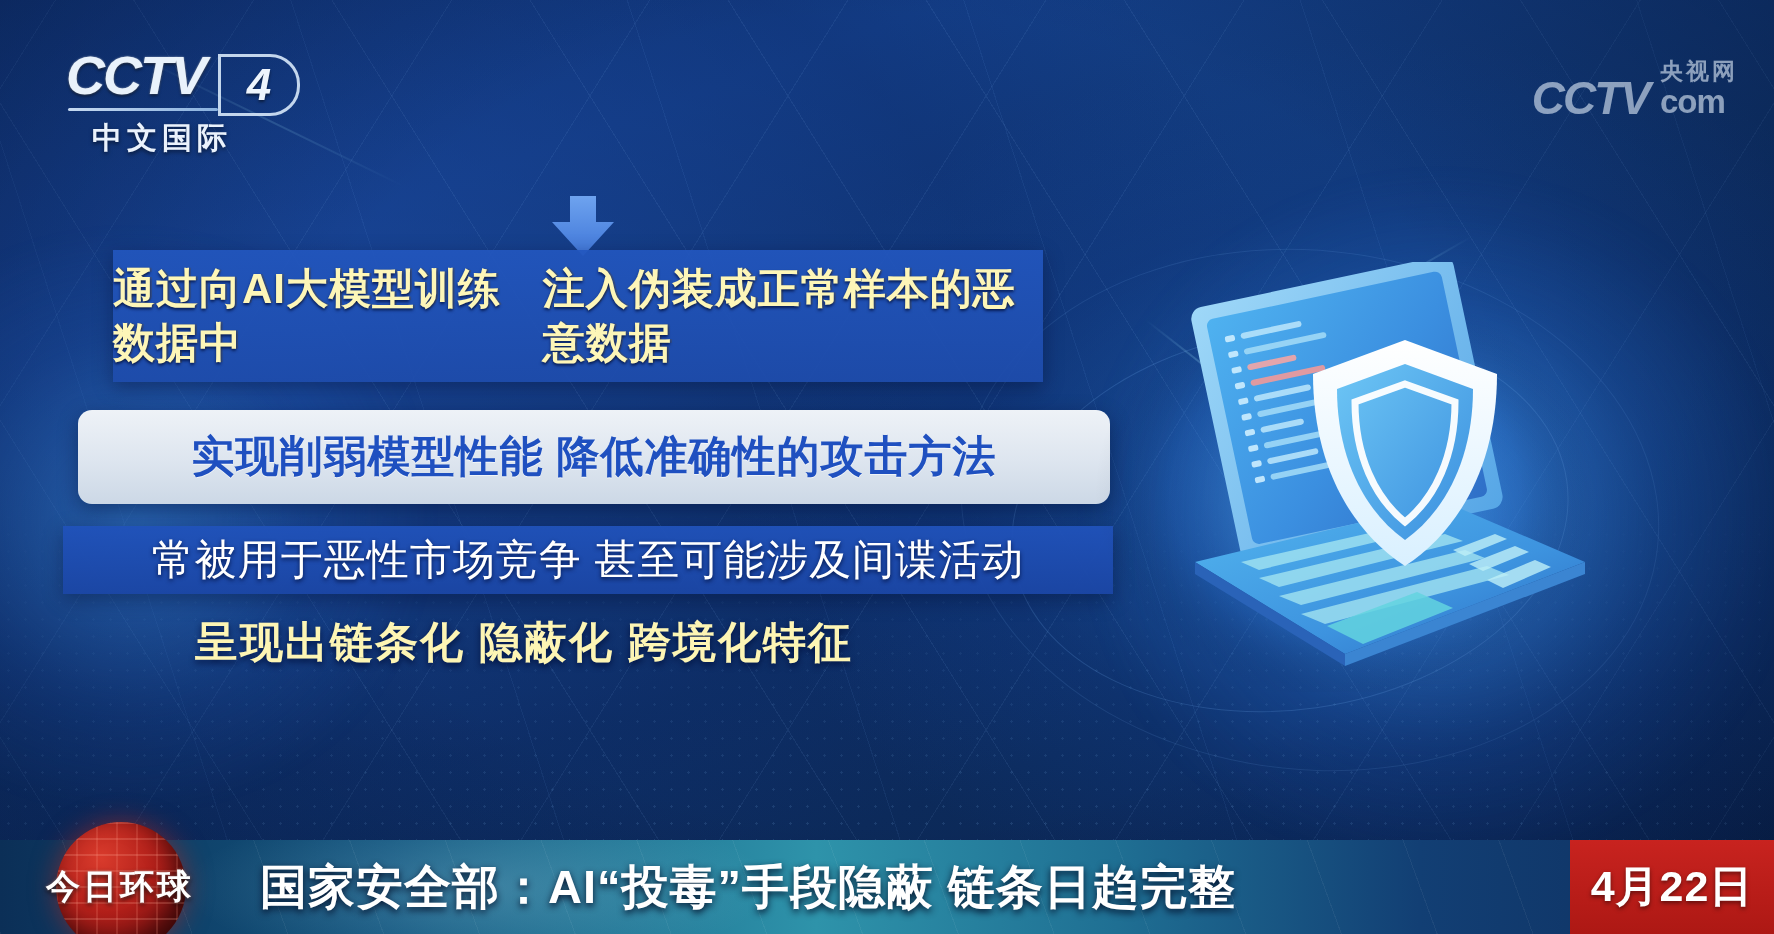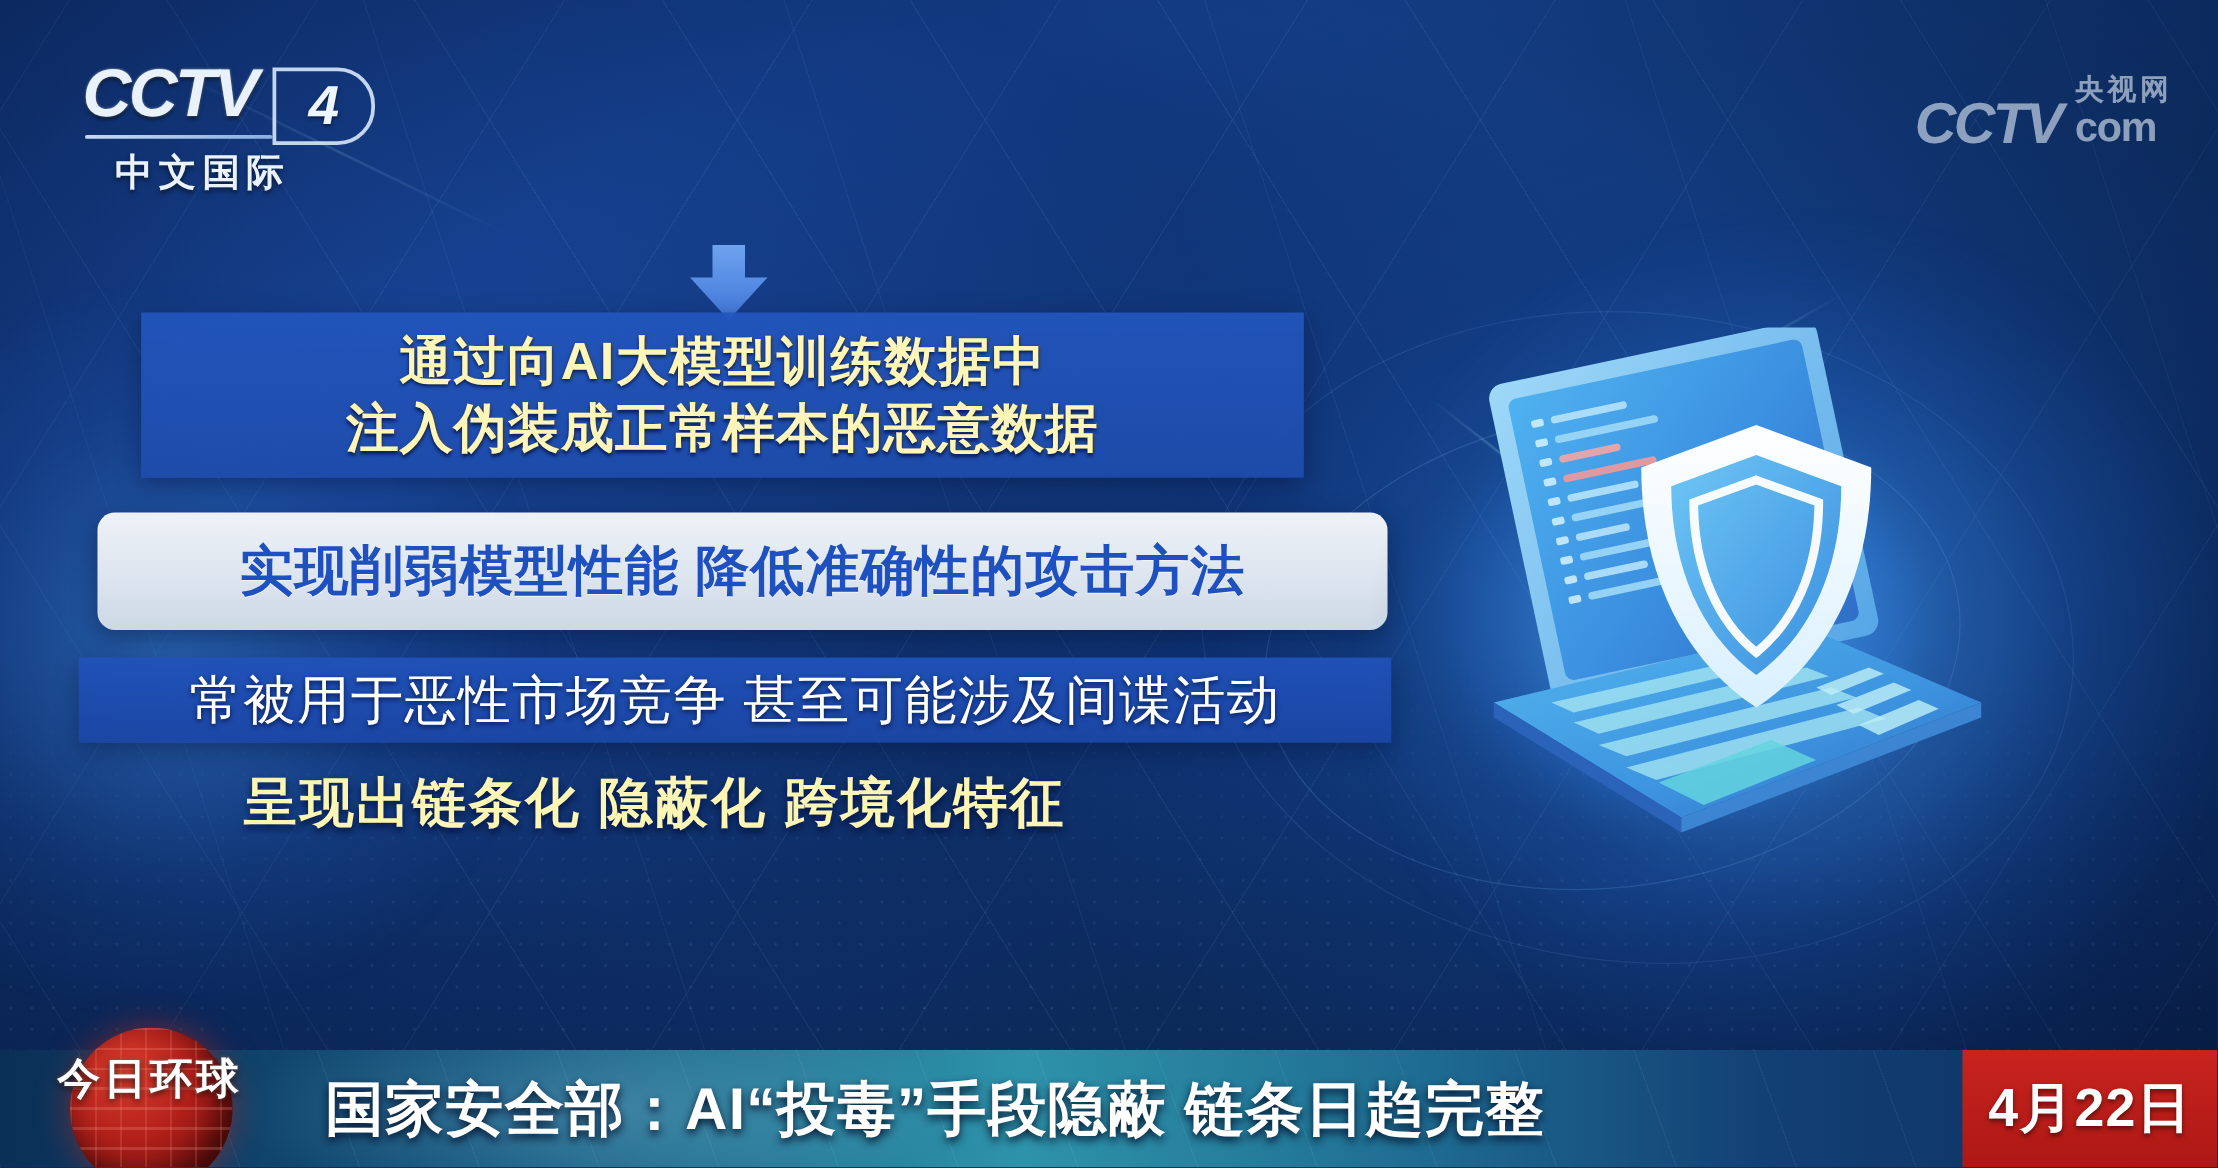--- a/index.html
+++ b/index.html
@@ -111,21 +111,21 @@
   #down-arrow {
     position:absolute; left:548px; top:196px; width:70px; height:62px;
   }
 
   
   .block { position:absolute; display:flex; align-items:center; }
 
   #block-1 {
     left:113px; top:250px; width:930px; height:132px;
     background:linear-gradient(180deg, rgba(34,86,190,.92) 0%, rgba(30,76,172,.92) 100%);
-    flex-direction:column; justify-content:center;
+    flex-direction:row; justify-content:center;
     box-shadow:0 6px 18px rgba(0,10,40,.35);
   }
   #block-1 .line {
     font-size:42px; font-weight:bold; color:#fdf6b8; letter-spacing:1px;
     text-shadow:0 2px 3px rgba(0,15,60,.8), 2px 0 0 rgba(120,80,0,.25);
     line-height:1.28;
   }
 
   #block-2 {
     left:78px; top:410px; width:1032px; height:94px;
@@ -171,21 +171,21 @@
     position:absolute; inset:0;
     background:linear-gradient(90deg,#0b2f57 0%, #13567f 22%, #2e93aa 46%, #1f6f93 63%, #123f74 80%, #0e2e5e 100%);
   }
   #ticker-bg::after {
     content:""; position:absolute; inset:0;
     background:
       radial-gradient(ellipse 420px 120px at 27% 50%, rgba(190,235,250,.22), rgba(0,0,0,0) 70%),
       repeating-linear-gradient(70deg, rgba(255,255,255,.05) 0px, rgba(255,255,255,.05) 1px, rgba(0,0,0,0) 1px, rgba(0,0,0,0) 90px);
   }
   #program-badge {
-    position:relative; width:240px; display:flex; justify-content:center;
+    position:relative; width:240px; display:flex; align-items:center; justify-content:center;
     flex:0 0 240px;
   }
   .globe-ball {
     position:absolute; left:56px; top:-18px; width:130px; height:130px; border-radius:50%;
     background:
       radial-gradient(circle at 35% 28%, #d93b2c 0%, #b3201a 42%, #7d1111 78%, #550909 100%);
     box-shadow:0 0 26px rgba(190,40,30,.55), inset -8px -10px 24px rgba(0,0,0,.55);
     overflow:hidden;
   }
   .globe-ball::before {

